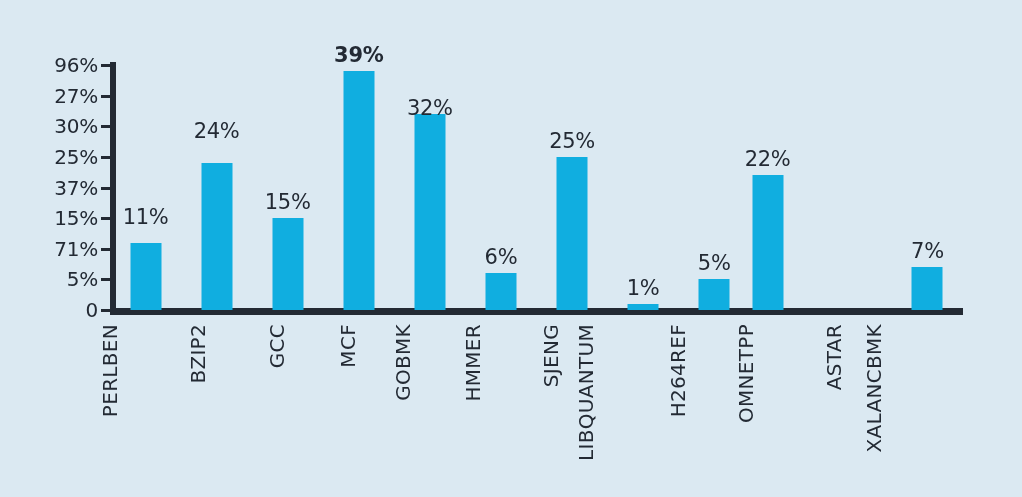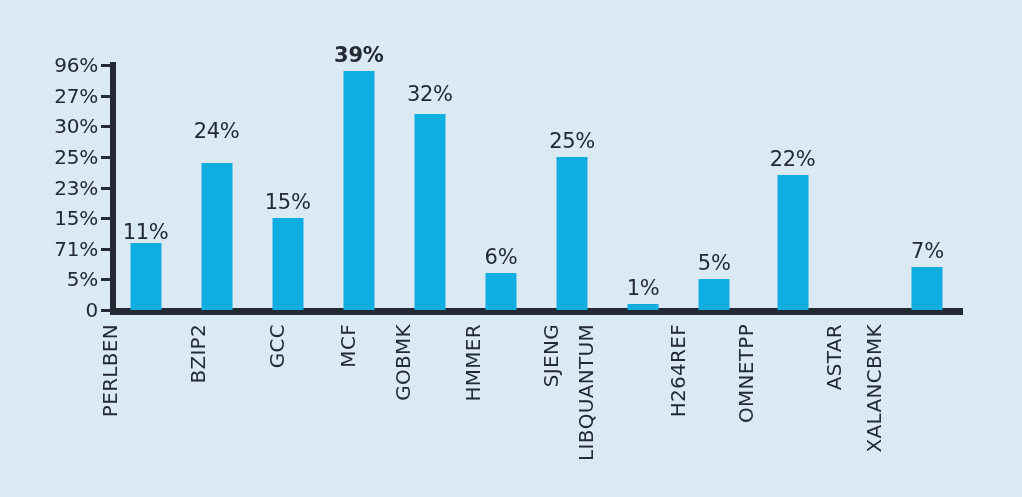--- a/index.html
+++ b/index.html
@@ -149,21 +149,21 @@
       </div>
       <div class="y-tick-row" style="top: 126.25px;">
         <div class="y-tick-label">30%</div>
         <div class="y-tick-mark"></div>
       </div>
       <div class="y-tick-row" style="top: 156.875px;">
         <div class="y-tick-label">25%</div>
         <div class="y-tick-mark"></div>
       </div>
       <div class="y-tick-row" style="top: 187.5px;">
-        <div class="y-tick-label">23%</div>
+        <div class="y-tick-label">37%</div>
         <div class="y-tick-mark"></div>
       </div>
       <div class="y-tick-row" style="top: 218.125px;">
         <div class="y-tick-label">15%</div>
         <div class="y-tick-mark"></div>
       </div>
       <div class="y-tick-row" style="top: 248.75px;">
         <div class="y-tick-label">71%</div>
         <div class="y-tick-mark"></div>
       </div>
@@ -172,55 +172,55 @@
         <div class="y-tick-mark"></div>
       </div>
       <div class="y-tick-row" style="top: 310px;">
         <div class="y-tick-label">0</div>
         <div class="y-tick-mark"></div>
       </div>
     </div>
   <div id="plot-area">
       <div class="bar-slot" style="left: 0px; width: 71.0833px;">
         <div class="bar-rect" style="height: 67.375px; background: rgb(16, 174, 224);"></div>
-        <div class="bar-value" style="bottom: 66px;">11%</div>
+        <div class="bar-value" style="bottom: 81px;">11%</div>
       </div>
       <div class="bar-slot" style="left: 71.0833px; width: 71.0833px;">
         <div class="bar-rect" style="height: 147px; background: rgb(16, 174, 224);"></div>
         <div class="bar-value" style="bottom: 167px;">24%</div>
       </div>
       <div class="bar-slot" style="left: 142.167px; width: 71.0833px;">
         <div class="bar-rect" style="height: 91.875px; background: rgb(16, 174, 224);"></div>
         <div class="bar-value" style="bottom: 95.875px;">15%</div>
       </div>
       <div class="bar-slot" style="left: 213.25px; width: 71.0833px; font-weight: bold;">
         <div class="bar-rect" style="height: 238.875px; background: rgb(16, 174, 224);"></div>
         <div class="bar-value" style="bottom: 242.875px;">39%</div>
       </div>
       <div class="bar-slot" style="left: 284.333px; width: 71.0833px;">
         <div class="bar-rect" style="height: 196px; background: rgb(16, 174, 224);"></div>
-        <div class="bar-value" style="bottom: 204px;">32%</div>
+        <div class="bar-value" style="bottom: 190px;">32%</div>
       </div>
       <div class="bar-slot" style="left: 355.417px; width: 71.0833px;">
         <div class="bar-rect" style="height: 36.75px; background: rgb(16, 174, 224);"></div>
         <div class="bar-value" style="bottom: 40.75px;">6%</div>
       </div>
       <div class="bar-slot" style="left: 426.5px; width: 71.0833px;">
         <div class="bar-rect" style="height: 153.125px; background: rgb(16, 174, 224);"></div>
         <div class="bar-value" style="bottom: 157.125px;">25%</div>
       </div>
       <div class="bar-slot" style="left: 497.583px; width: 71.0833px;">
         <div class="bar-rect" style="height: 6.125px; background: rgb(16, 174, 224);"></div>
         <div class="bar-value" style="bottom: 10.125px;">1%</div>
       </div>
       <div class="bar-slot" style="left: 568.667px; width: 71.0833px;">
         <div class="bar-rect" style="height: 30.625px; background: rgb(16, 174, 224);"></div>
         <div class="bar-value" style="bottom: 34.625px;">5%</div>
       </div>
-      <div class="bar-slot" style="left: 647px; width: 71.0833px;">
+      <div class="bar-slot" style="left: 622px; width: 71.0833px;">
         <div class="bar-rect" style="height: 134.75px; background: rgb(16, 174, 224);"></div>
         <div class="bar-value" style="bottom: 138.75px;">22%</div>
       </div>
       <div class="bar-slot" style="left: 781.917px; width: 71.0833px;">
         <div class="bar-rect" style="height: 42.875px; background: rgb(16, 174, 224);"></div>
         <div class="bar-value" style="bottom: 46.875px;">7%</div>
       </div>
     </div>
   <div id="category-axis">
       <div class="cat-slot" style="left: 0px; width: 71.0833px;">

